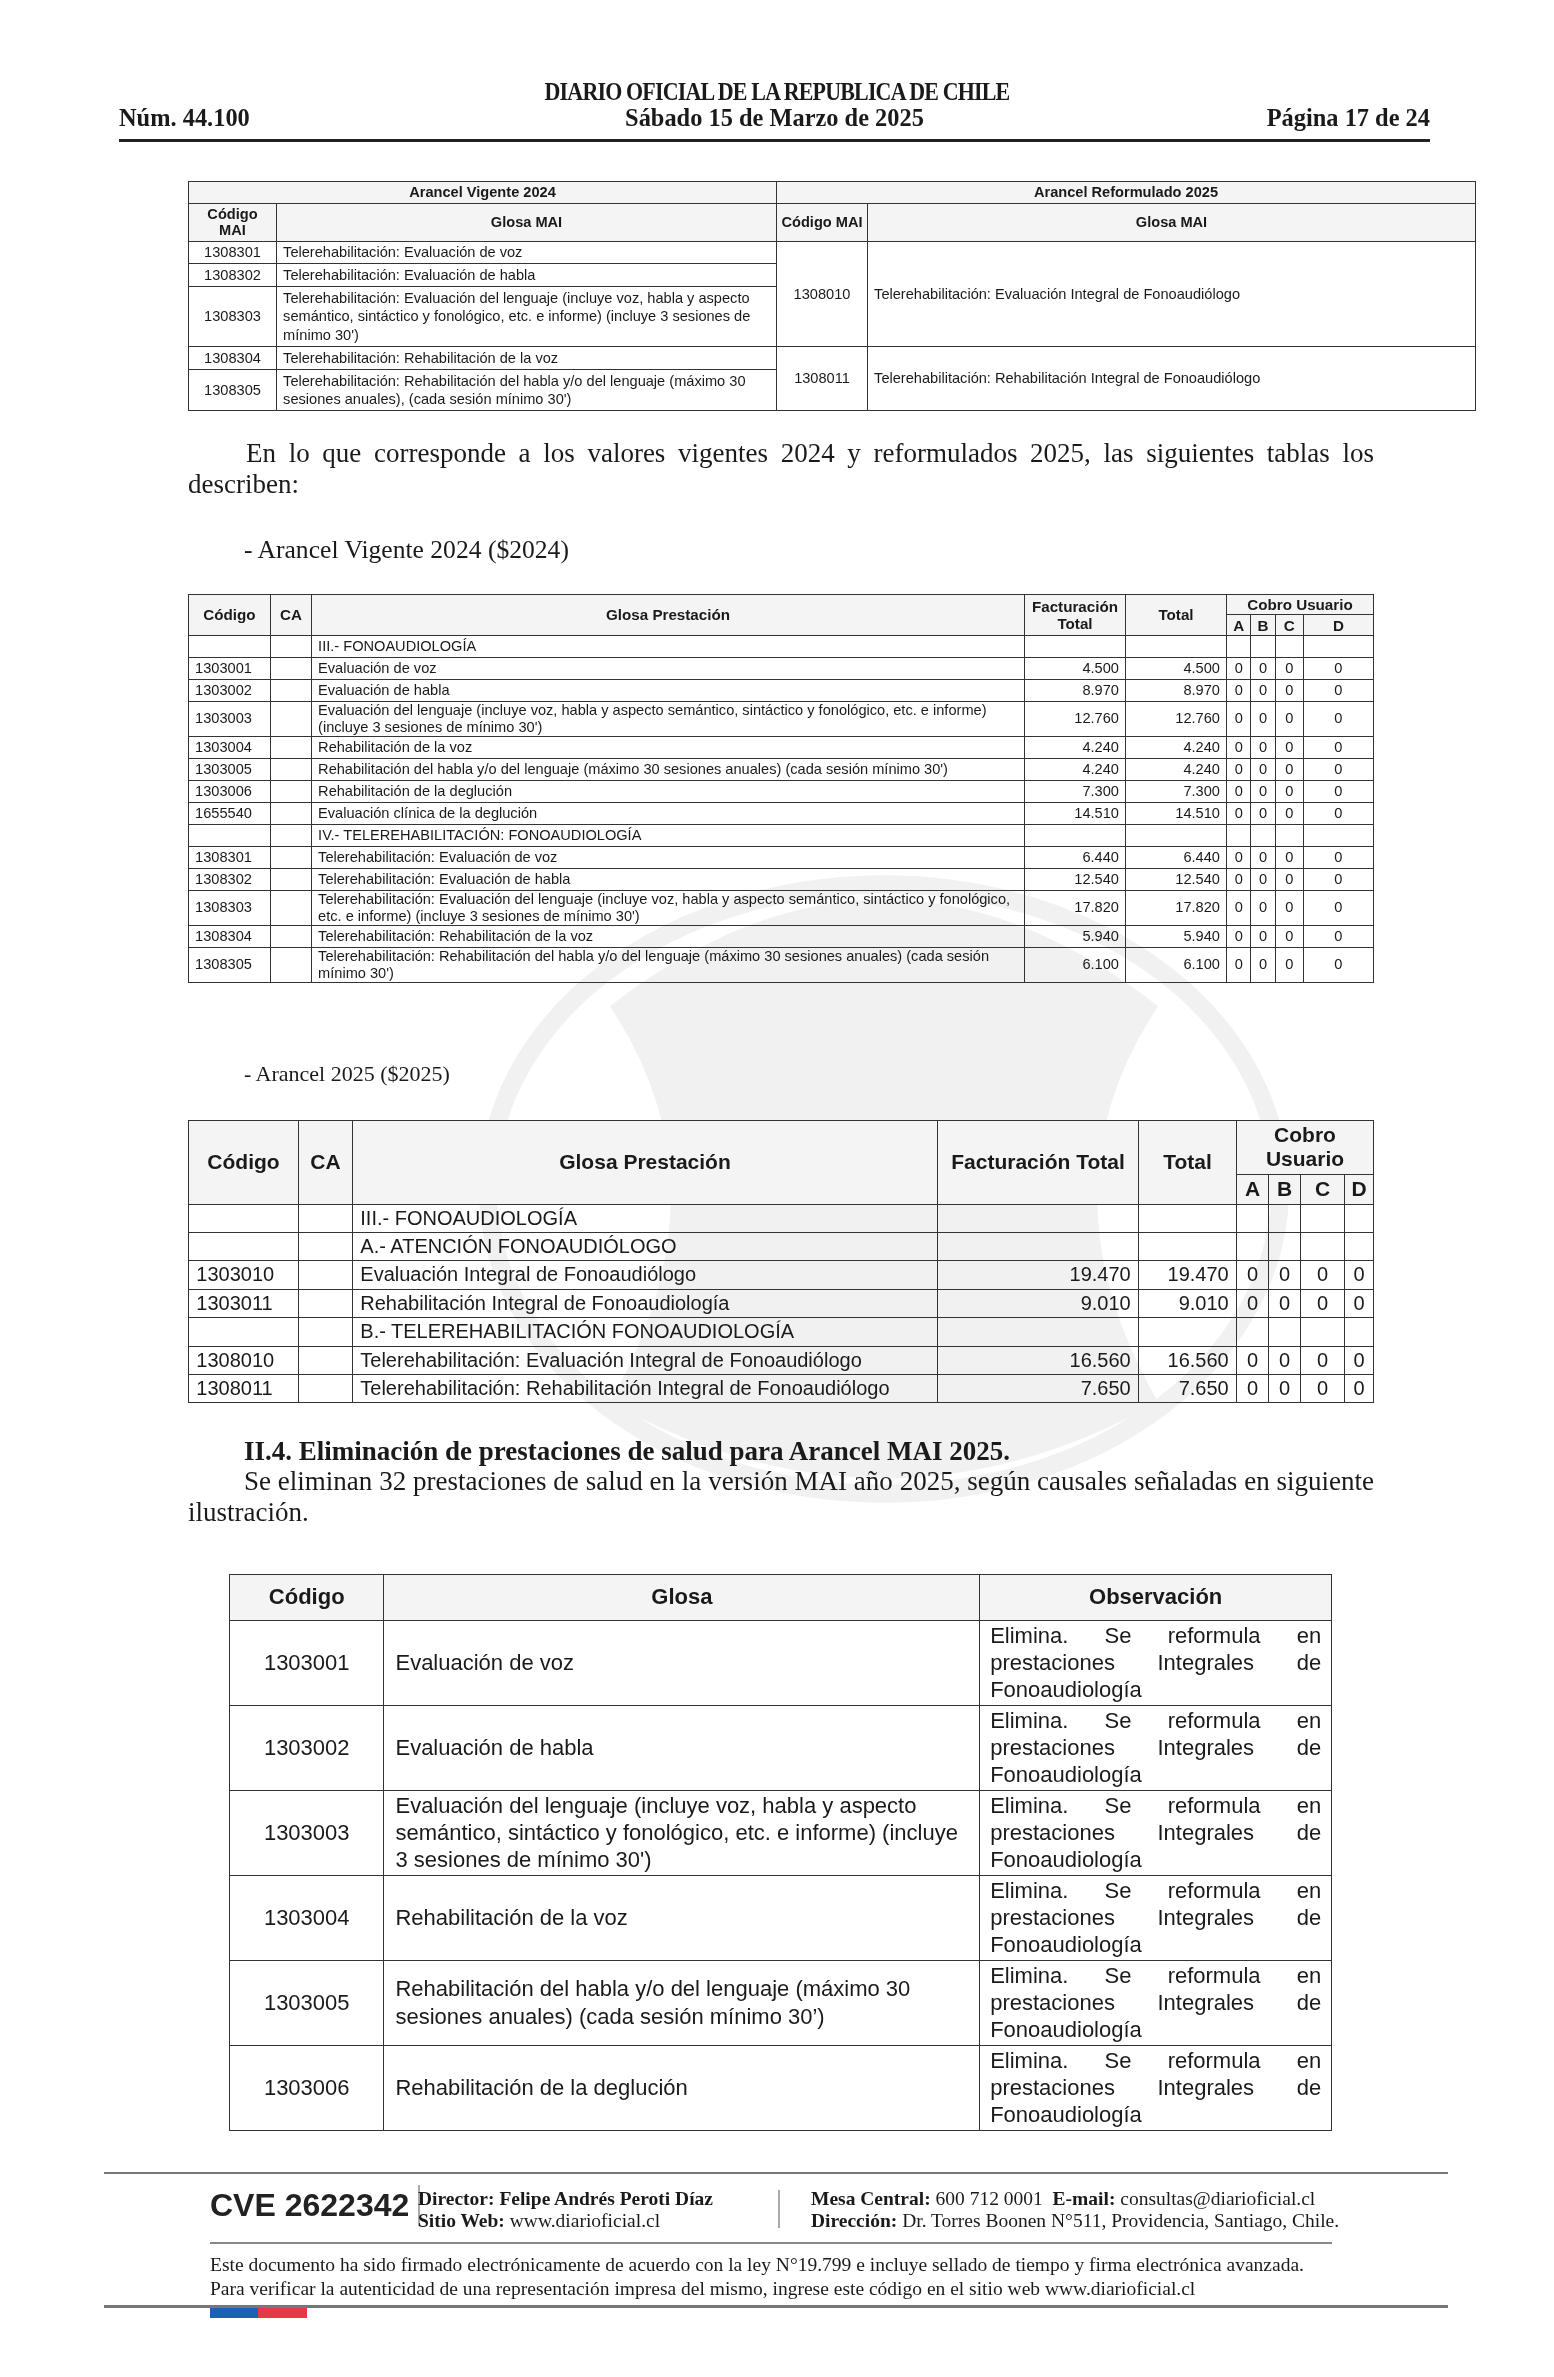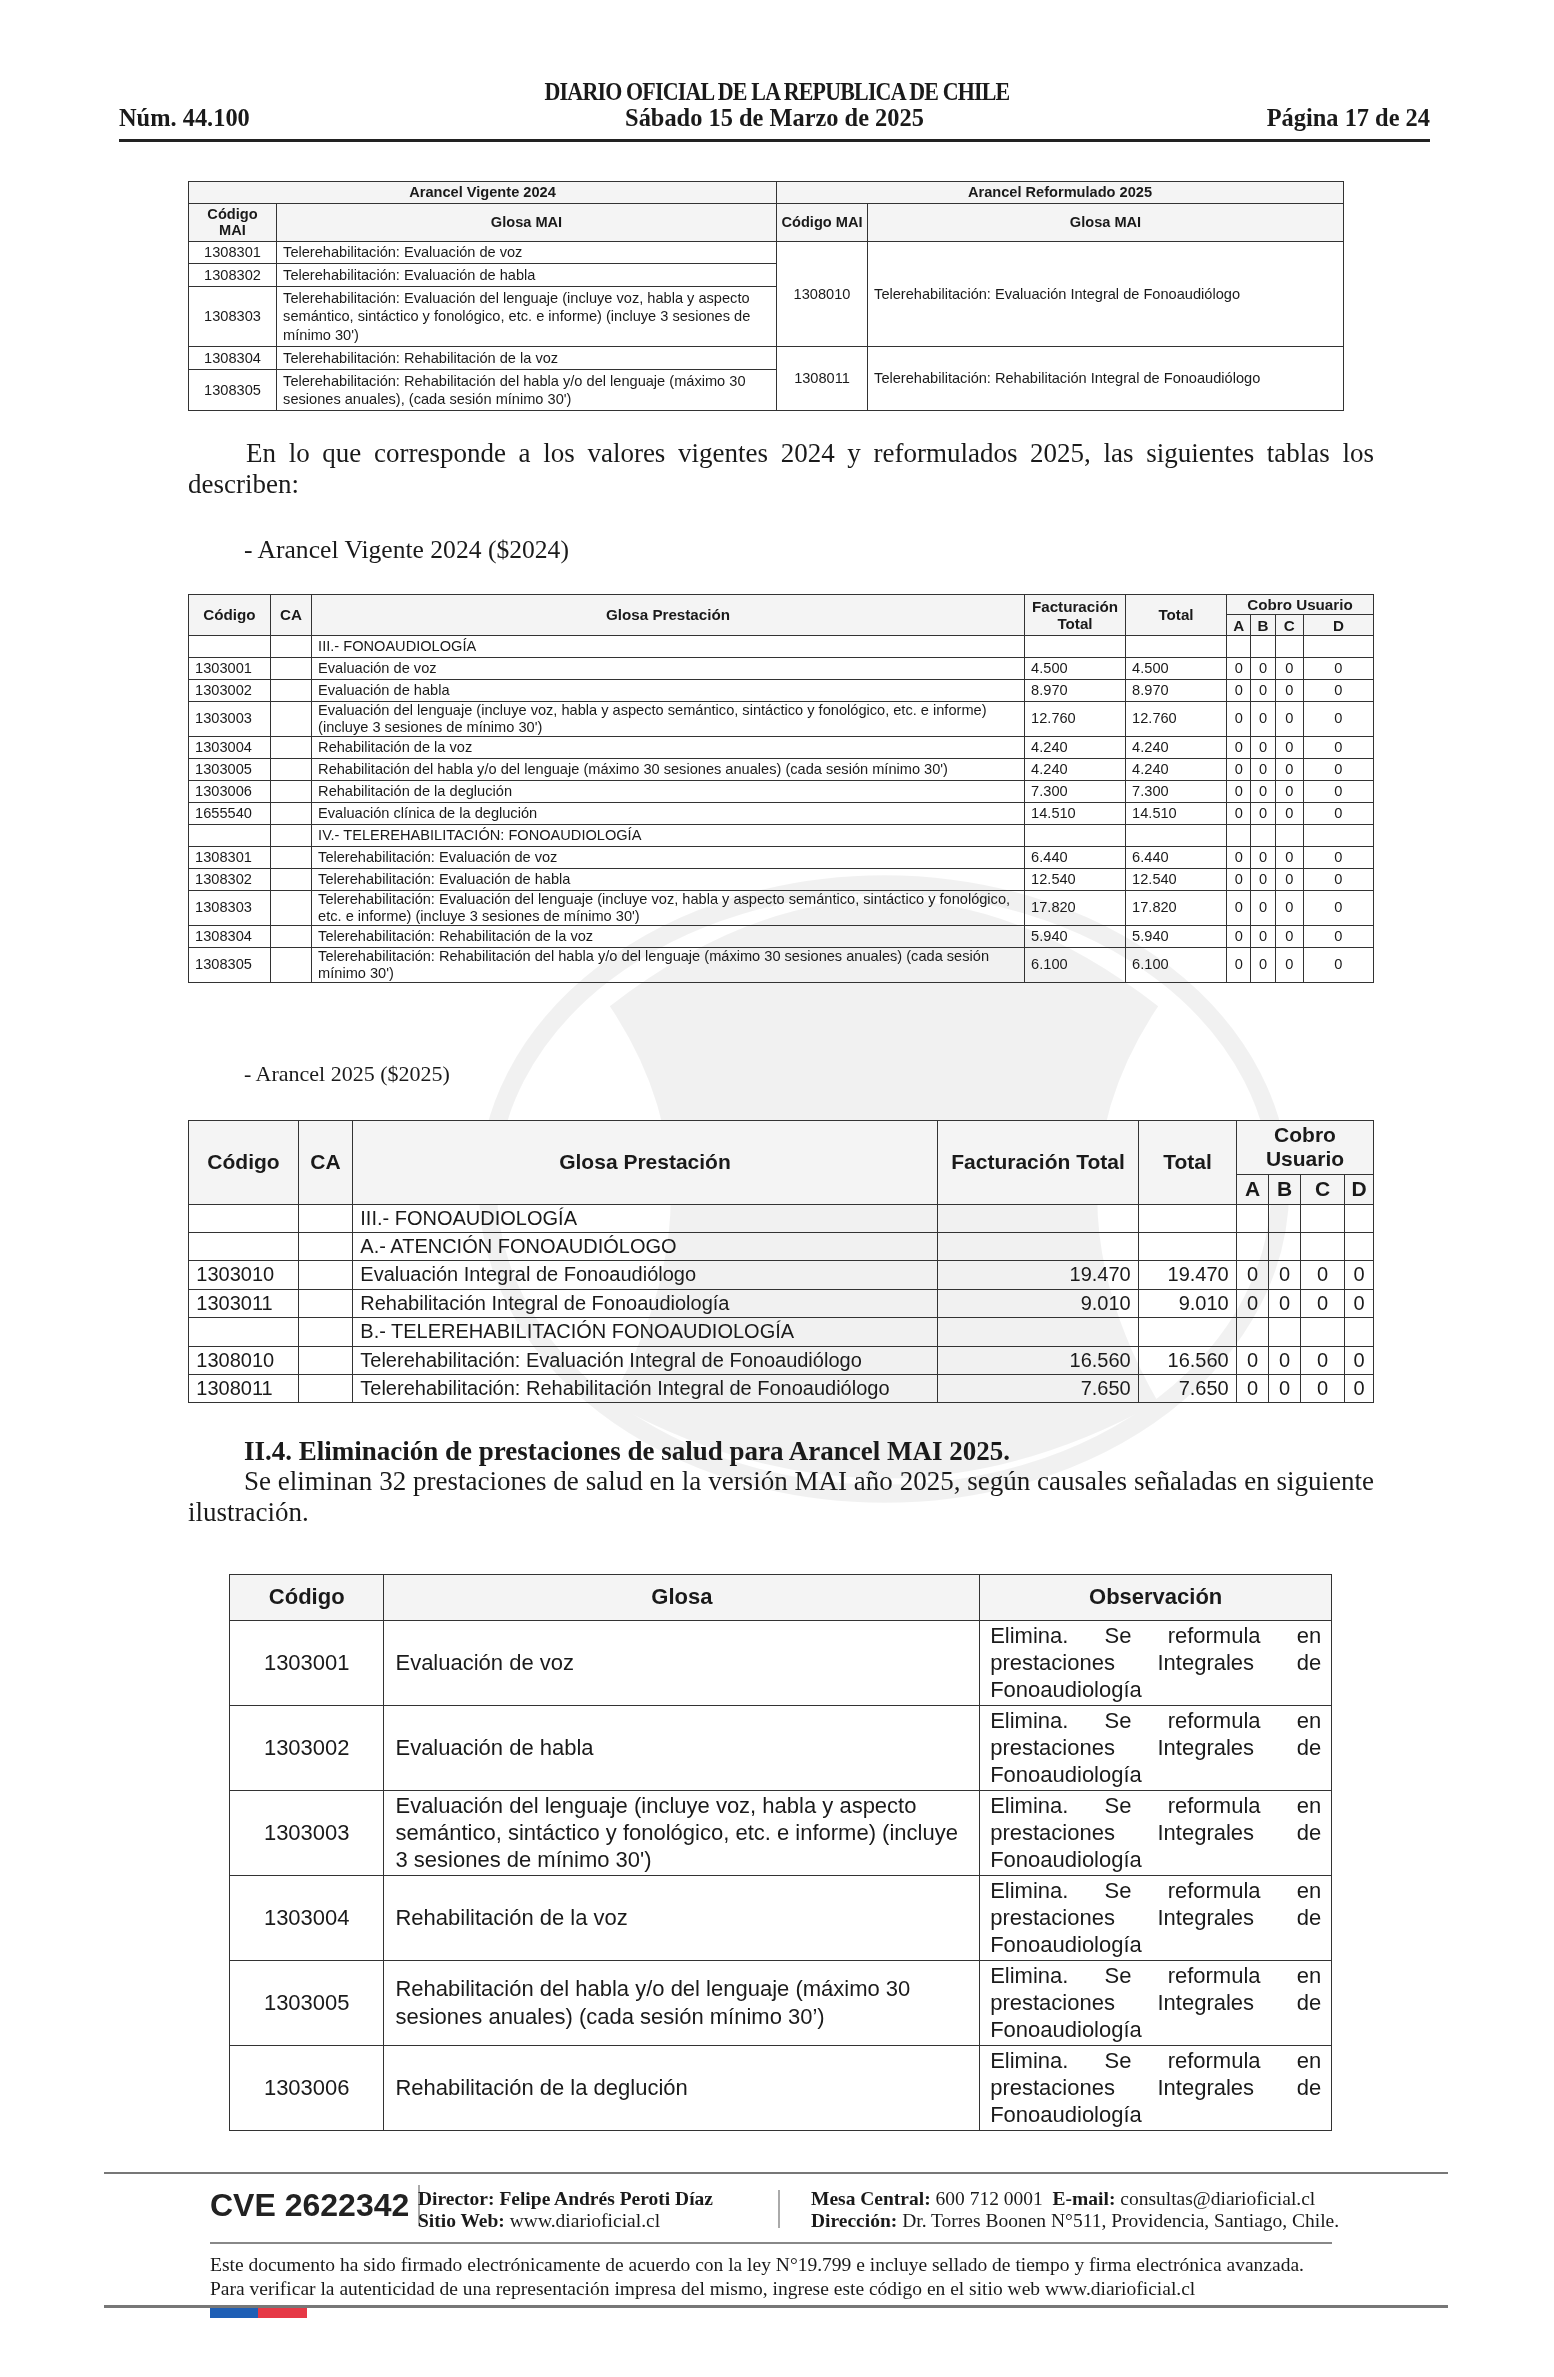--- a/index.html
+++ b/index.html
@@ -12,35 +12,35 @@
   .hdr-num { position:absolute; left:0; top:0; }
   .hdr-date { position:absolute; left:0; width:1311px; text-align:center; top:0; }
   .hdr-page { position:absolute; right:0; top:0; }
   .hdr-rule { position:absolute; left:119px; width:1311px; top:139px; height:3px; background:#222; }
 
   table { border-collapse:collapse; font-family:"Liberation Sans", sans-serif; }
   td, th { border:1.8px solid #333; }
   th { background:#f4f4f4; font-weight:bold; }
 
   
-  .t1 { position:absolute; left:188px; top:181px; width:1156px; font-size:14.6px;padding-left:32px; }
+  .t1 { position:absolute; left:188px; top:181px; width:1288px; font-size:14.6px;padding-left:32px; }
   .t1 th { font-size:14.6px; padding:2.4px 3.7px; }
   .t1 td { padding:1.8px 6.1px; line-height:18.3px; }
   .t1 .c { text-align:center; }
 
   .para { position:absolute; font-size:27px; line-height:30.5px; }
   .p1 { left:188px; width:1186px; top:438px; text-align:justify; text-indent:58px; }
   .sub1 { left:244px; top:535px; font-size:25.6px; }
   .sub2 { left:244px; top:1059px; font-size:22px; }
 
   
   .t2 { position:absolute; left:188px; top:594px; width:1186px; font-size:14.6px; }
   .t2 th { font-size:15.2px; padding:1.2px 2.4px; }
   .t2 td { padding:0 6.1px; line-height:17px; height:21px; }
-  .t2 .num { }
+  .t2 .num { text-align:right; }
   .t2 .z { text-align:center; padding:0; }
 
   
   .t3 { position:absolute; left:188px; top:1120px; width:1186px; font-size:20px; }
   .t3 th { font-size:21px; padding:2.4px; }
   .t3 td { padding:0 7.3px; height:27.4px; line-height:27.4px; }
   .t3 .num { text-align:right; }
   .t3 .z { text-align:center; padding:0; }
 
   .sec-title { left:244px; top:1436px; font-weight:bold; font-size:27px; }

